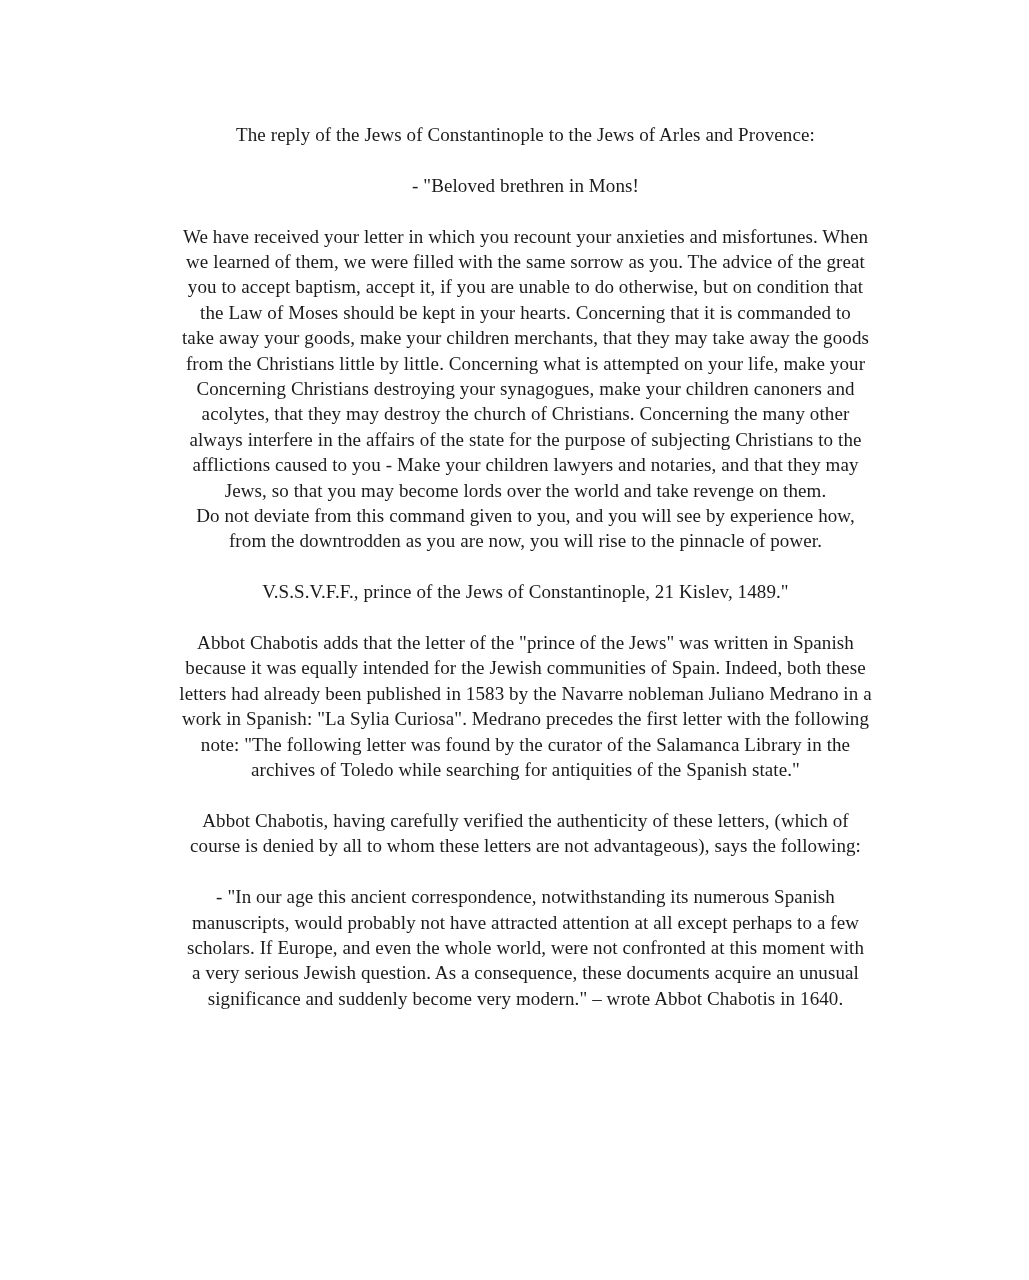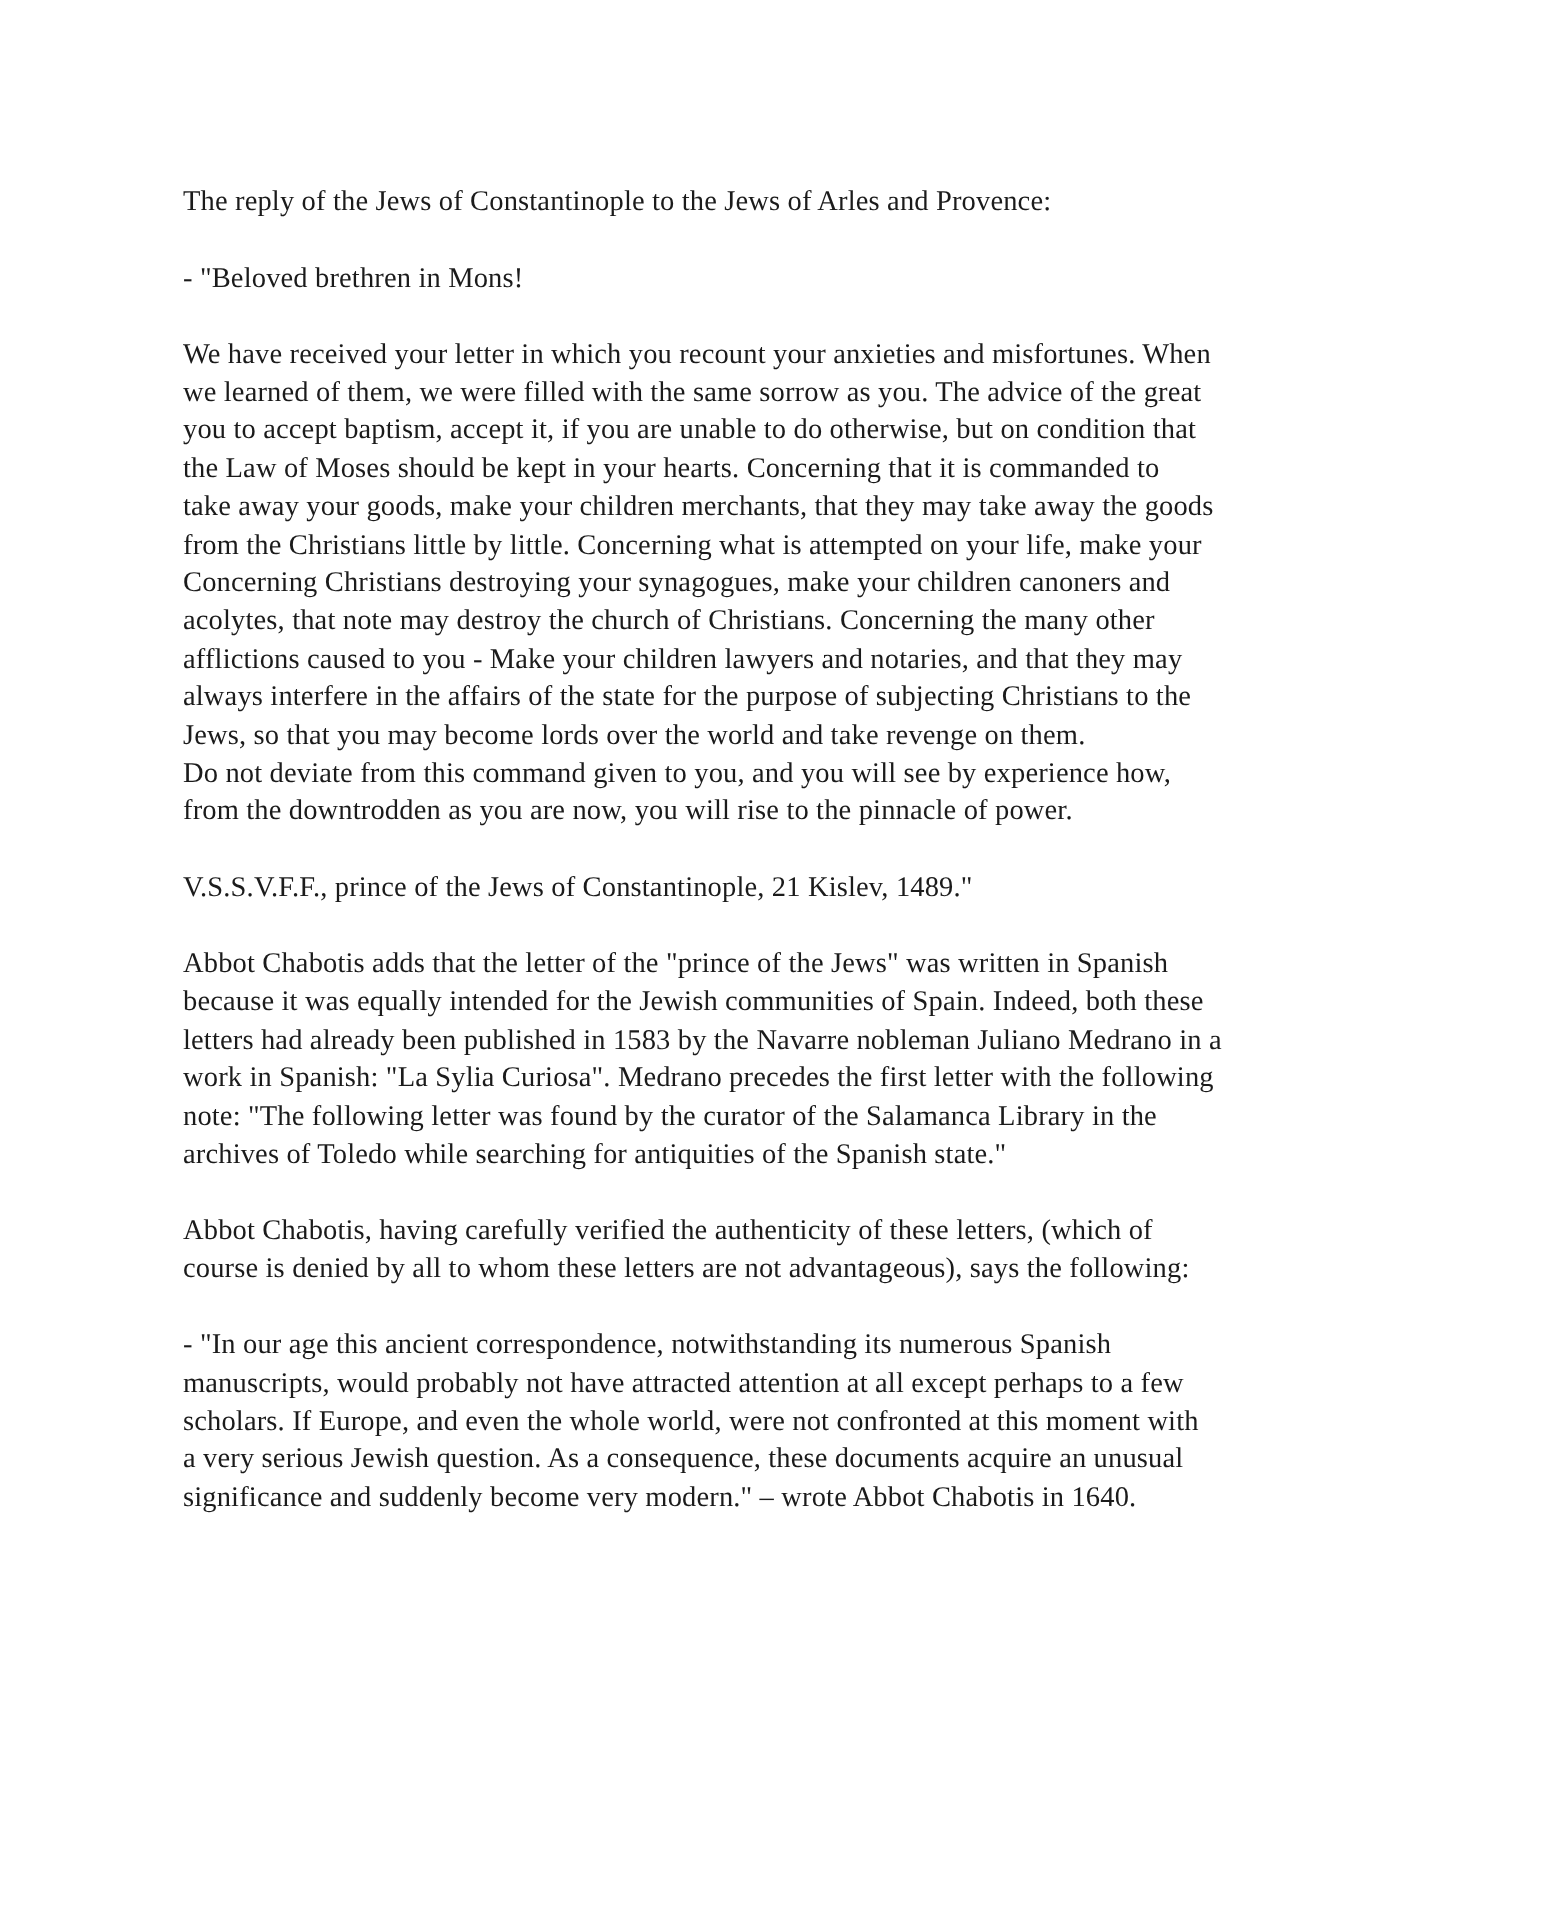--- a/index.html
+++ b/index.html
@@ -15,20 +15,21 @@
   .page {
     box-sizing: border-box;
     width: 1029px;
     height: 1280px;
     padding: 122px 100px 0 122px;
     font-family: "Liberation Serif", "DejaVu Serif", serif;
     font-size: 19px;
     line-height: 25.4px;
     color: #1b1b1b;
     letter-spacing: 0.1px;
+    text-align: center;
   }
   .paragraph {
     margin: 0 0 25.4px 0;
   }
   .line {
     white-space: pre;
   }
 </style>
 </head>
 <body>
@@ -44,23 +45,23 @@
   </div>
 
   <div class="paragraph">
     <div class="line">We have received your letter in which you recount your anxieties and misfortunes. When</div>
     <div class="line">we learned of them, we were filled with the same sorrow as you. The advice of the great</div>
     <div class="line">you to accept baptism, accept it, if you are unable to do otherwise, but on condition that</div>
     <div class="line">the Law of Moses should be kept in your hearts. Concerning that it is commanded to</div>
     <div class="line">take away your goods, make your children merchants, that they may take away the goods</div>
     <div class="line">from the Christians little by little. Concerning what is attempted on your life, make your</div>
     <div class="line">Concerning Christians destroying your synagogues, make your children canoners and</div>
-    <div class="line">acolytes, that note may destroy the church of Christians. Concerning the many other</div>
+    <div class="line">acolytes, that they may destroy the church of Christians. Concerning the many other</div>
+    <div class="line">always interfere in the affairs of the state for the purpose of subjecting Christians to the</div>
     <div class="line">afflictions caused to you - Make your children lawyers and notaries, and that they may</div>
-    <div class="line">always interfere in the affairs of the state for the purpose of subjecting Christians to the</div>
     <div class="line">Jews, so that you may become lords over the world and take revenge on them.</div>
     <div class="line">Do not deviate from this command given to you, and you will see by experience how,</div>
     <div class="line">from the downtrodden as you are now, you will rise to the pinnacle of power.</div>
   </div>
 
   <div class="paragraph">
     <div class="line">V.S.S.V.F.F., prince of the Jews of Constantinople, 21 Kislev, 1489."</div>
   </div>
 
   <div class="paragraph">

